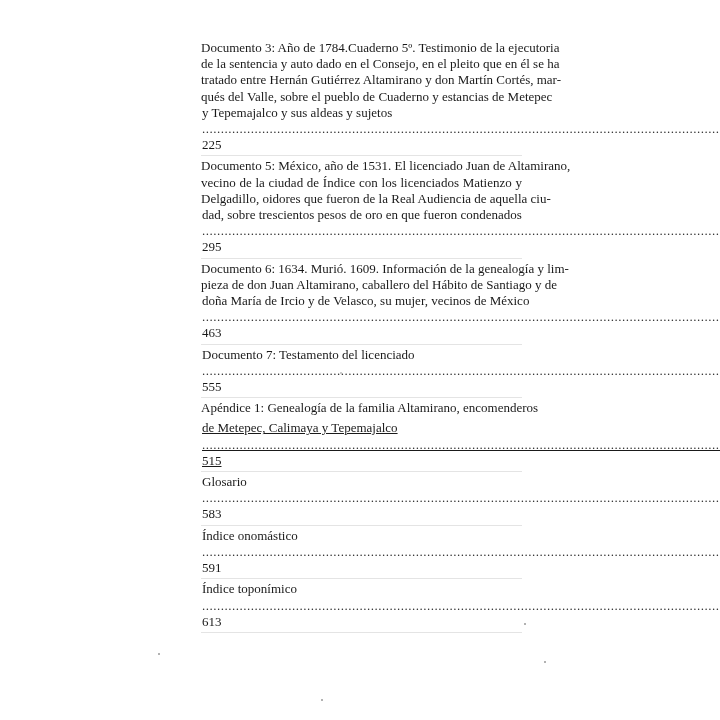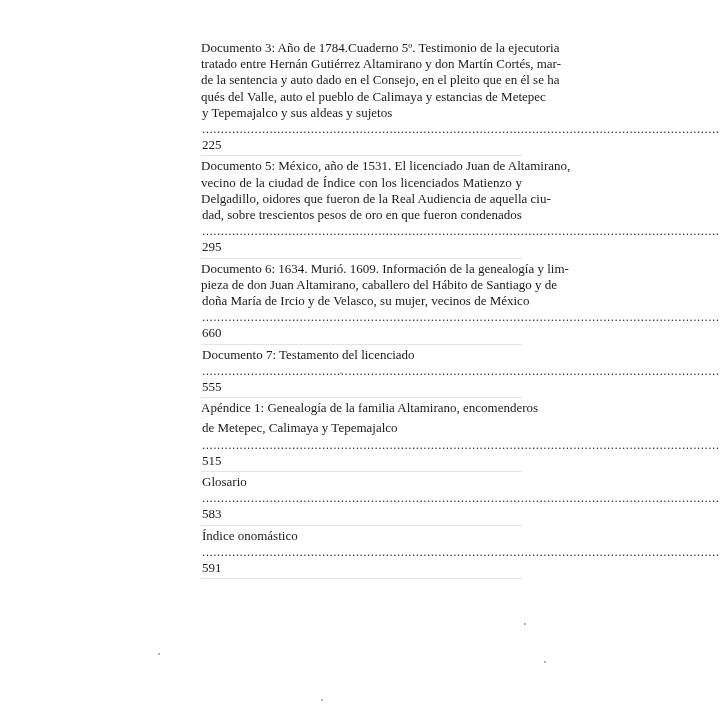--- a/index.html
+++ b/index.html
@@ -30,23 +30,23 @@
   .leader-line .pg { flex: 0 0 auto; }
   .speck { position: absolute; width: 2px; height: 2px; background: #999; border-radius: 1px; }
 </style>
 </head>
 <body>
 
 <div class="toc">
 
   <div class="entry first">
     <span class="line">Documento 3: Año de 1784.Cuaderno 5º. Testimonio de la ejecutoria</span>
+    <span class="line">de la sentencia y auto dado en el Consejo, en el pleito que en él se ha</span>
     <span class="line">tratado entre Hernán Gutiérrez Altamirano y don Martín Cortés, mar-</span>
-    <span class="line">de la sentencia y auto dado en el Consejo, en el pleito que en él se ha</span>
-    <span class="line">qués del Valle, auto el pueblo de Calimaya y estancias de Metepec</span>
+    <span class="line">qués del Valle, sobre el pueblo de Cuaderno y estancias de Metepec</span>
     <div class="leader-line">
       <span class="txt">y Tepemajalco y sus aldeas y sujetos</span>
       <span class="dots"></span>
       <span class="pg">225</span>
     </div>
   </div>
 
 
   <div class="entry">
     <span class="line">Documento 5: México, año de 1531. El licenciado Juan de Altamirano,</span>
@@ -58,35 +58,35 @@
       <span class="pg">295</span>
     </div>
   </div>
 
   <div class="entry">
     <span class="line">Documento 6: 1634. Murió. 1609. Información de la genealogía y lim-</span>
     <span class="line">pieza de don Juan Altamirano, caballero del Hábito de Santiago y de</span>
     <div class="leader-line">
       <span class="txt">doña María de Ircio y de Velasco, su mujer, vecinos de México</span>
       <span class="dots"></span>
-      <span class="pg">660</span>
+      <span class="pg">463</span>
     </div>
   </div>
 
   <div class="entry">
     <div class="leader-line">
       <span class="txt">Documento 7: Testamento del licenciado</span>
       <span class="dots"></span>
       <span class="pg">555</span>
     </div>
   </div>
 
   <div class="entry">
     <span class="line plain">Apéndice 1: Genealogía de la familia Altamirano, encomenderos</span>
-    <div class="leader-line" style="margin-top:4px;">
+    <div class="leader-line" style="margin-top:4px;text-decoration:underline;">
       <span class="txt">de Metepec, Calimaya y Tepemajalco</span>
       <span class="dots"></span>
       <span class="pg">515</span>
     </div>
   </div>
 
   <div class="entry">
     <div class="leader-line">
       <span class="txt">Glosario</span>
       <span class="dots"></span>
@@ -95,20 +95,27 @@
   </div>
 
   <div class="entry">
     <div class="leader-line">
       <span class="txt">Índice onomástico</span>
       <span class="dots"></span>
       <span class="pg">591</span>
     </div>
   </div>
 
+  <div class="entry">
+    <div class="leader-line">
+      <span class="txt">Índice toponímico</span>
+      <span class="dots"></span>
+      <span class="pg">613</span>
+    </div>
+  </div>
 
 </div>
 
 <div class="speck" style="left:524px; top:623px;"></div>
 <div class="speck" style="left:158px; top:653px;"></div>
 <div class="speck" style="left:544px; top:661px;"></div>
 <div class="speck" style="left:321px; top:699px;"></div>
 <div class="speck" style="left:340px; top:372px; background:#bbb;"></div>
 
 </body></html>

